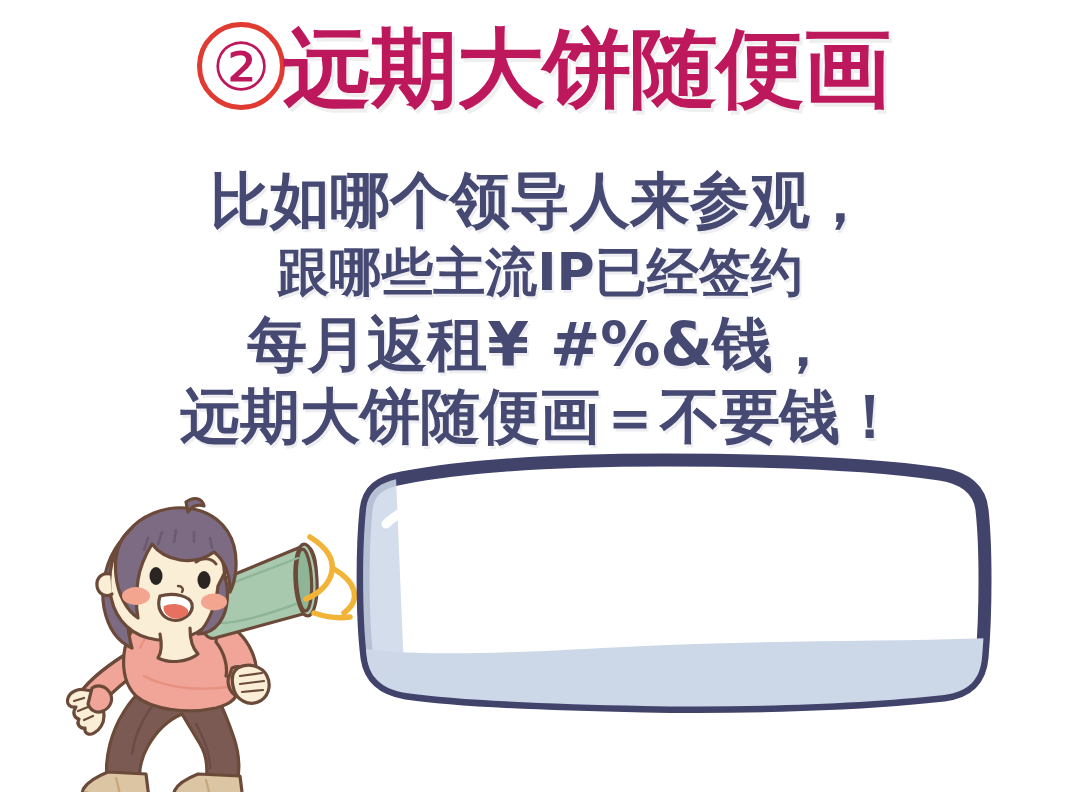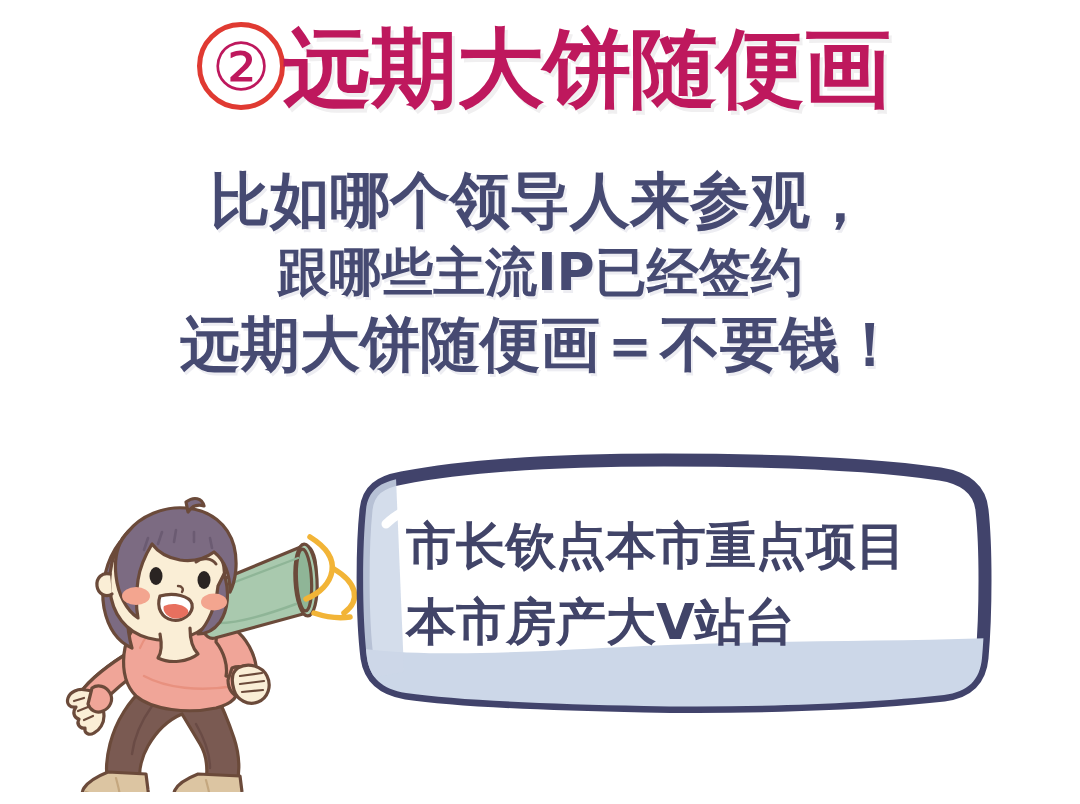--- a/index.html
+++ b/index.html
@@ -138,20 +138,21 @@
 
 <div class="poster">
 
   <div class="headline">
     <span class="num-circle">②</span><span class="ht">远期大饼随便画</span>
   </div>
 
   <div class="body-block">
     <span class="body-line l1">比如哪个领导人来参观，</span>
     <span class="body-line l2">跟哪些主流IP已经签约</span>
+    <span class="body-line l3">每月返租¥ #%&amp;钱，</span>
     <span class="body-line l4">远期大饼随便画＝不要钱！</span>
   </div>
 
   <div class="character">
     <svg width="330" height="330" viewBox="0 0 330 330" xmlns="http://www.w3.org/2000/svg">
       <g stroke="#6b4a3a" stroke-width="3.2" stroke-linejoin="round" stroke-linecap="round">
 
         <path d="M95 182 C72 195 48 212 36 226 C30 233 28 240 32 244" fill="#f0a598"></path>
         <path d="M95 182 C72 195 48 212 36 226 C30 233 28 240 32 244 L48 252 C52 243 60 234 72 224 C84 214 98 203 110 196 Z" fill="#f0a598"></path>
 
@@ -320,19 +321,15 @@
                  C24 38 36 30 58 26 Z"></path>
       </clipPath>
       <g clip-path="url(#bclip)">
         <path d="M14 196 C90 206 180 200 300 194 C420 188 540 190 650 186 L650 266 L14 266 Z" fill="#ccd7e8"></path>
         <path d="M14 30 C24 26 40 24 52 26 L60 220 L14 228 Z" fill="#ccd7e8" opacity="0.85"></path>
       </g>
 
       <path d="M42 72 C58 56 88 46 118 42" fill="none" stroke="#ffffff" stroke-width="9" stroke-linecap="round"></path>
       <ellipse cx="139" cy="40" rx="12" ry="6" fill="#ffffff" transform="rotate(-8 139 40)"></ellipse>
     </svg>
-    <div class="bubble-text">
-      <span class="bubble-line">市长钦点本市重点项目</span>
-      <span class="bubble-line">本市房产大V站台</span>
-    </div>
   </div>
 
 </div>
 
 </body></html>

